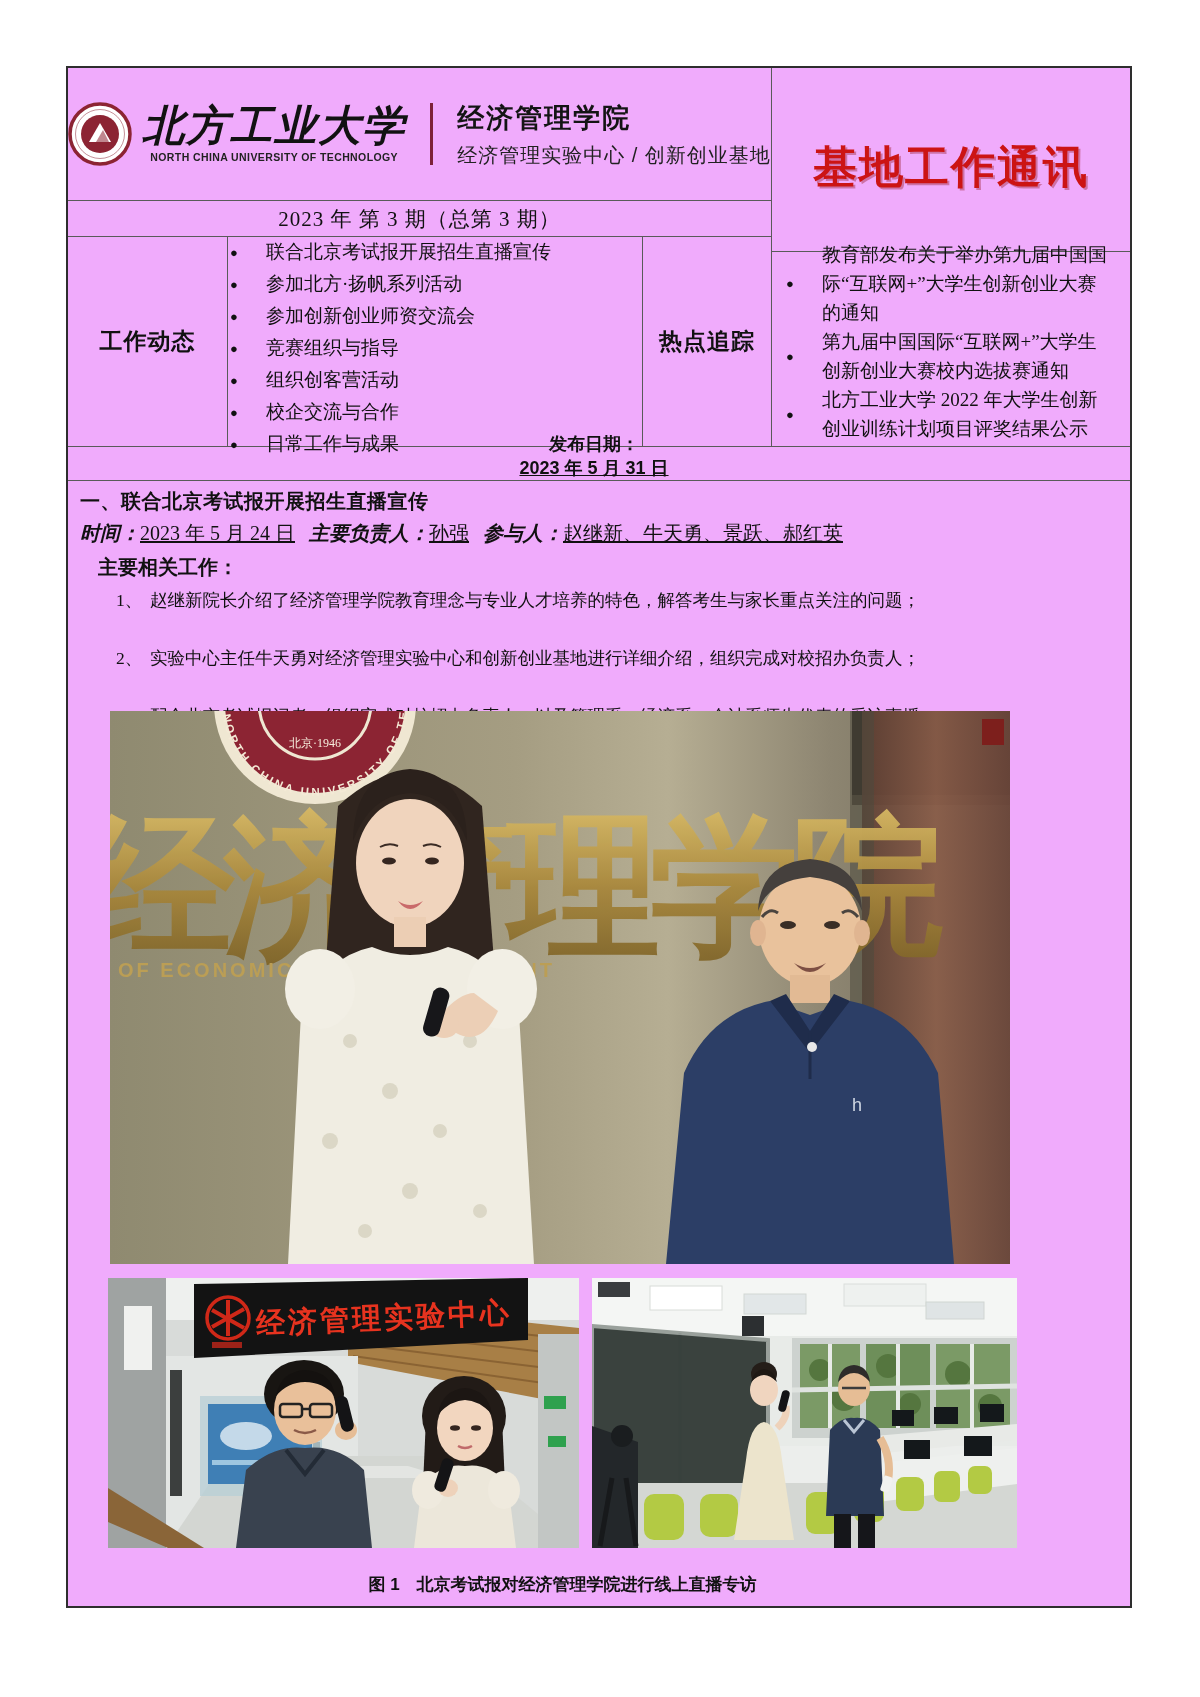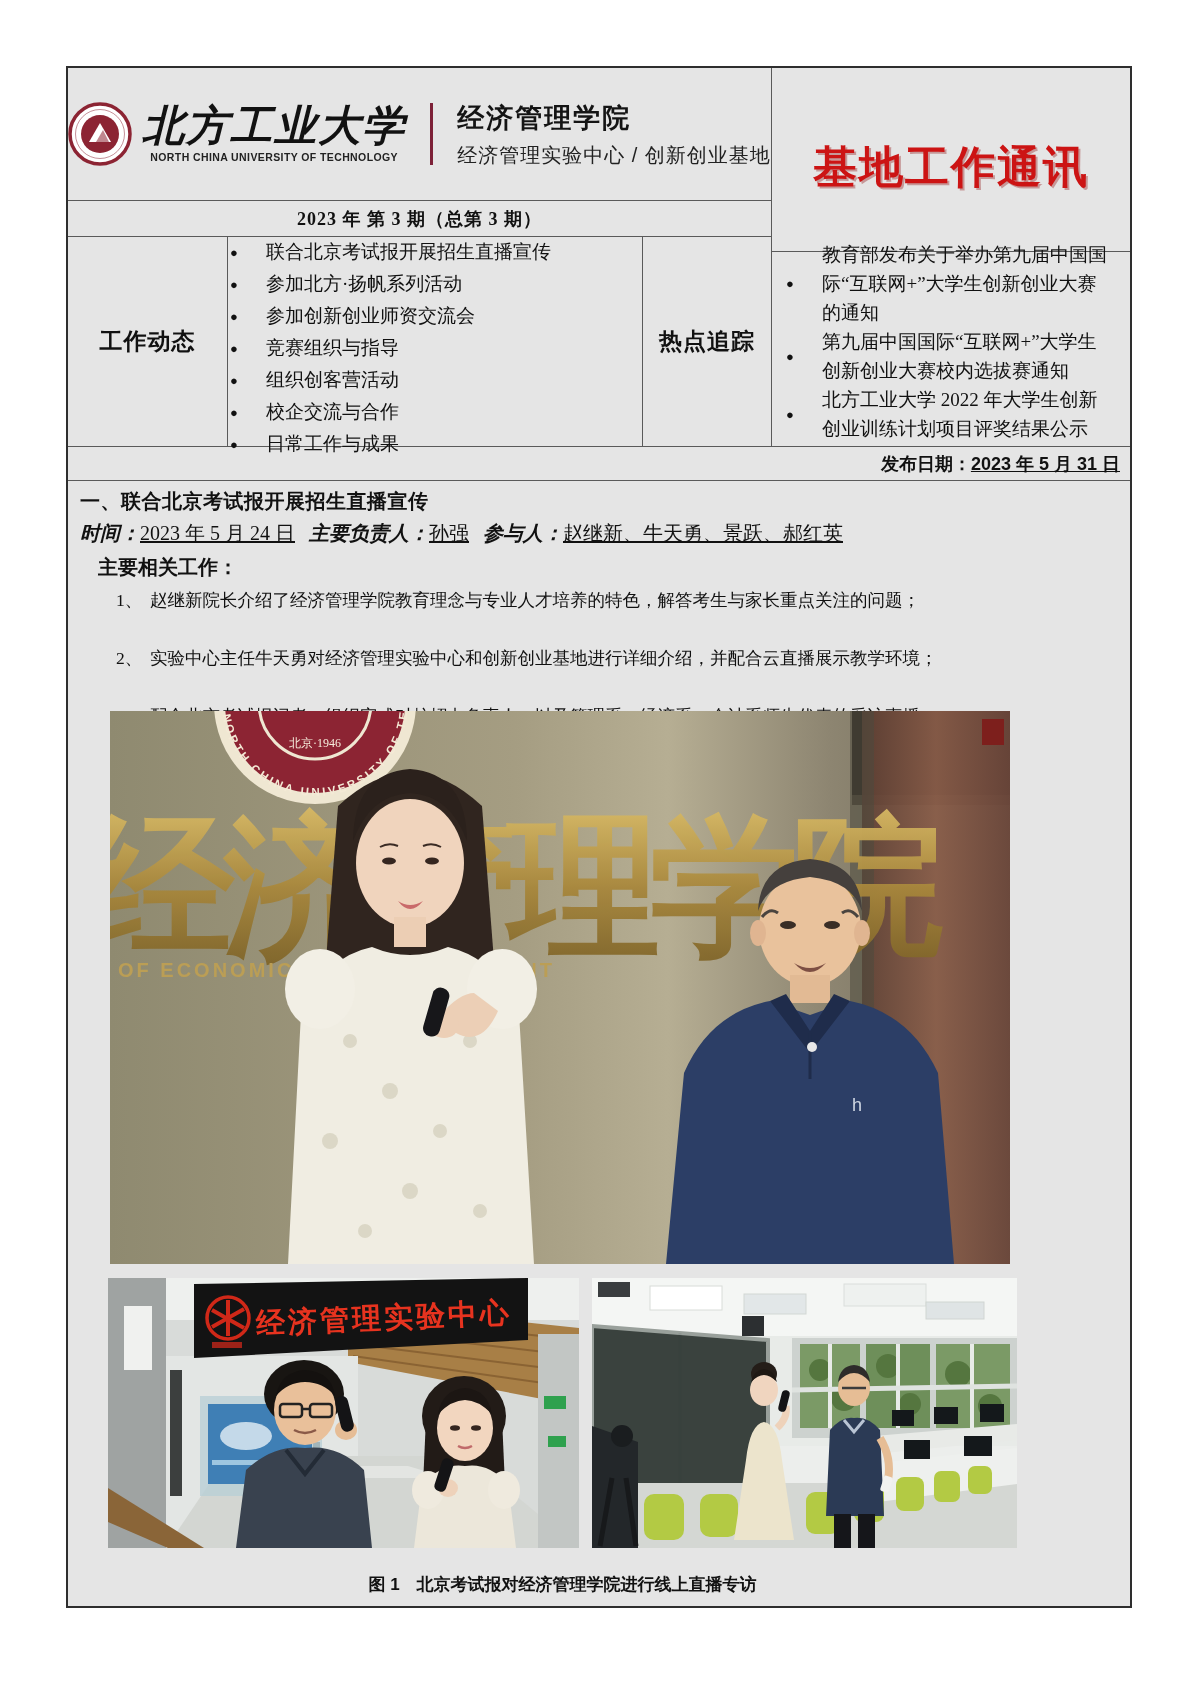--- a/index.html
+++ b/index.html
@@ -1,49 +1,49 @@
 <!DOCTYPE html>
 <html><head>
 <meta charset="utf-8">
 <style>
   html,body{margin:0;padding:0;background:#ffffff;}
   body{width:1200px;height:1697px;position:relative;font-family:"Liberation Serif",serif;color:#111;}
-  .doc-box{position:absolute;left:66px;top:66px;width:1066px;height:1542px;border:2px solid #2e2e2e;box-sizing:border-box;background:#e5e5e5;}
+  .doc-box{position:absolute;left:66px;top:66px;width:1066px;height:1542px;border:2px solid #2e2e2e;box-sizing:border-box;background:#f0abfc;}
   .cell{position:absolute;box-sizing:border-box;}
   .b-r{border-right:1px solid #5a5a5a;}
   .b-b{border-bottom:1px solid #5a5a5a;}
   
   .cell-logo{left:0;top:0;width:704px;height:133px;display:flex;align-items:center;justify-content:center;gap:14px;}
   .logo-left{display:flex;align-items:center;gap:10px;}
   .uni-cn{font-family:"Liberation Serif",serif;font-style:italic;font-weight:900;font-size:42px;letter-spacing:2px;color:#121212;line-height:1;}
   .uni-en{font-family:"Liberation Sans",sans-serif;font-size:10.5px;font-weight:700;letter-spacing:.4px;color:#222;margin-top:4px;text-align:center;}
   .logo-divider{width:3px;height:62px;background:#7d2138;margin:0 10px;}
   .college-cn{font-family:"Liberation Sans",sans-serif;font-weight:900;font-size:27px;color:#141414;letter-spacing:2px;}
   .college-sub{font-family:"Liberation Sans",sans-serif;font-size:20px;color:#222;letter-spacing:1px;margin-top:6px;}
   .cell-issue{left:0;top:133px;width:704px;height:36px;display:flex;align-items:center;justify-content:center;
-    font-size:18px;font-weight:700;letter-spacing:1px;}
+    font-size:21px;font-weight:400;letter-spacing:1px;}
   .cell-title{left:704px;top:15px;width:358px;height:169px;display:flex;align-items:center;justify-content:center;}
   .red-title{font-family:"Liberation Sans",sans-serif;font-weight:900;font-size:44px;letter-spacing:2px;color:#cc1414;
     text-shadow:2px 2px 0 rgba(140,10,10,.35);}
   
   .cell-wd-label{left:0;top:169px;width:160px;height:210px;display:flex;align-items:center;justify-content:center;}
   .tbl-label{font-family:"Liberation Sans",sans-serif;font-weight:900;font-size:23px;letter-spacing:1px;}
   .cell-wd-list{left:134px;top:169px;width:441px;height:210px;padding:0 0 0 28px;}
   .cell-hot-label{left:575px;top:169px;width:129px;height:210px;display:flex;align-items:center;justify-content:center;}
   .cell-hot-list{left:704px;top:169px;width:358px;height:210px;padding:3px 0 0 14px;}
   .blist{list-style:none;margin:0;padding:0;}
   .blist li{display:flex;align-items:flex-start;font-size:19px;}
   .cell-wd-list .blist li{line-height:30px;}
   .cell-hot-list .blist li{line-height:29px;align-items:center;}
   .blist .dot{flex:0 0 36px;}
   .blist .dot::before{content:"●";font-size:13px;position:relative;top:-1px;}
   .cell-hot-list .blist .txt{width:288px;}
   
   .row-date{left:0;top:379px;width:1062px;height:34px;display:flex;align-items:center;justify-content:flex-end;
-    padding-right:10px;font-family:"Liberation Sans",sans-serif;font-weight:700;font-size:18px;}
+    padding-right:10px;font-family:"Liberation Sans",sans-serif;font-weight:700;font-size:18px;flex-direction:column;}
   .row-date .u{text-decoration:underline;}
   
   .sec-heading{left:12px;top:420px;font-family:"Liberation Sans",sans-serif;font-weight:900;font-size:20px;letter-spacing:.5px;}
   .meta-line{left:12px;top:452px;font-size:20px;white-space:nowrap;}
   .meta-line .lab{font-family:"Liberation Sans",sans-serif;font-weight:900;font-style:italic;}
   .meta-line .val{text-decoration:underline;margin-right:14px;}
   .sub-heading{left:30px;top:486px;font-family:"Liberation Sans",sans-serif;font-weight:900;font-size:20px;}
   .num-item{left:48px;top:0;font-size:17.5px;display:flex;width:1000px;}
   .num-item .no{flex:0 0 34px;}
   .photo{position:absolute;overflow:hidden;background:#777;}
@@ -149,21 +149,21 @@
   </div>
 
   <div class="cell sub-heading">主要相关工作：</div>
 
   <div class="cell num-item" style="top:520px">
     <span class="no">1、</span>
       <span>赵继新院长介绍了经济管理学院教育理念与专业人才培养的特色，解答考生与家长重点关注的问题；</span>
   </div>
   <div class="cell num-item" style="top:578px">
     <span class="no">2、</span>
-      <span>实验中心主任牛天勇对经济管理实验中心和创新创业基地进行详细介绍，并配合云直播展示教学环境；</span>
+      <span>实验中心主任牛天勇对经济管理实验中心和创新创业基地进行详细介绍，组织完成对校招办负责人；</span>
   </div>
   <div class="cell num-item" style="top:636px">
     <span class="no">3、</span>
       <span>配合北京考试报记者，组织完成对校招办负责人，以及管理系、经济系、会计系师生代表的采访直播。</span>
   </div>
 
   <div class="photo" style="left:42px;top:643px;width:900px;height:553px;">
     <svg viewBox="0 0 900 553" preserveAspectRatio="none">
       <defs>
         <linearGradient id="wallg" x1="0" y1="0" x2="1" y2="0">

